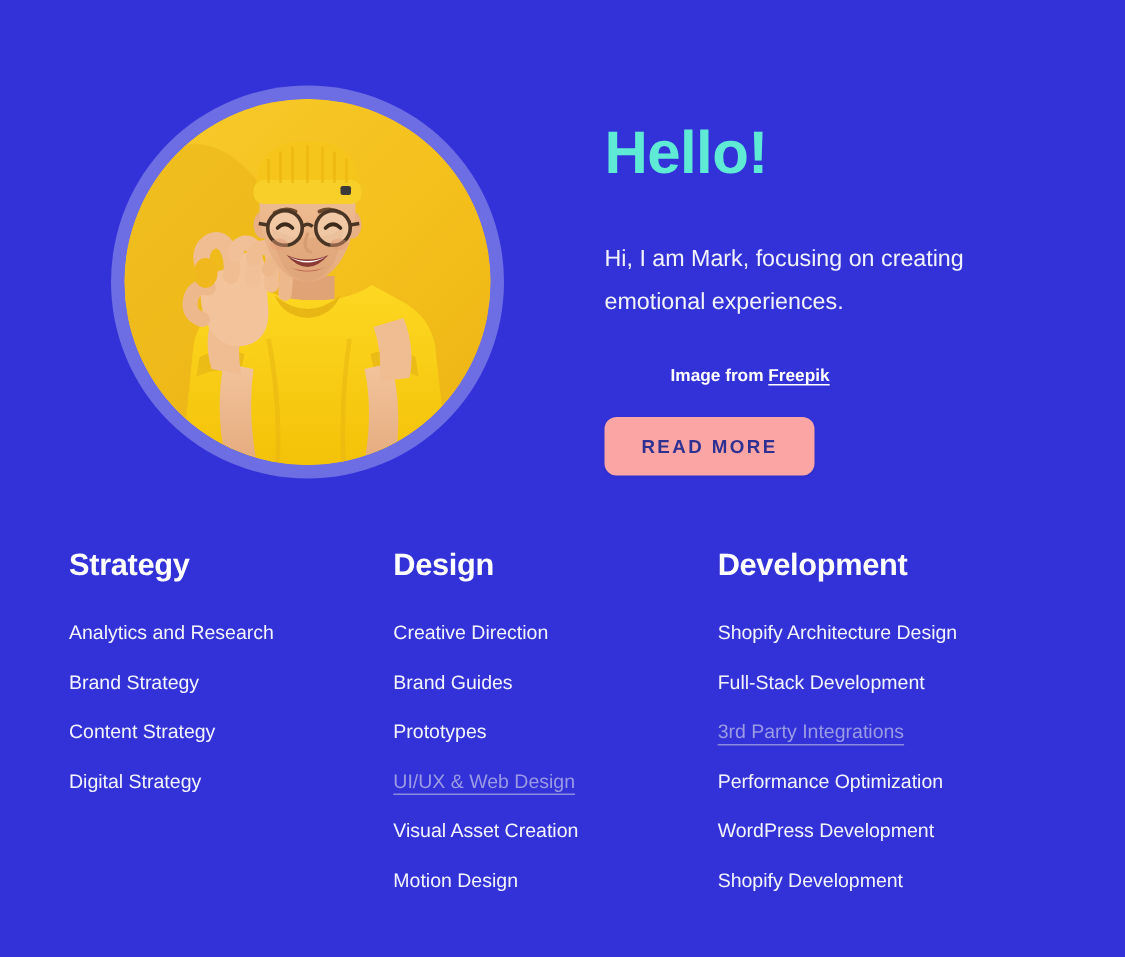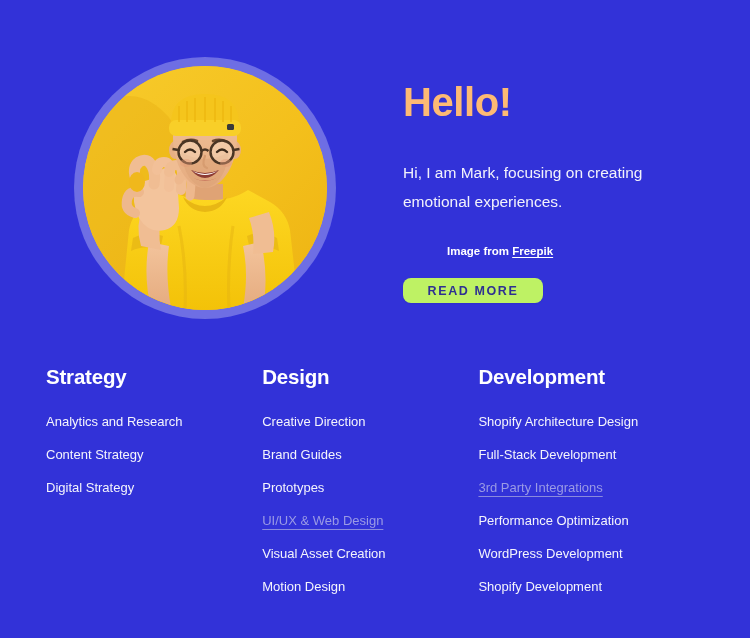--- a/index.html
+++ b/index.html
@@ -69,21 +69,21 @@
     top: 78px;
     width: 320px;
   }
 
   .hero-title {
     margin: 0;
     font-size: 40px;
     line-height: 48px;
     font-weight: 700;
     letter-spacing: -0.4px;
-    color: #fdba74;
+    color: #5eead4;
   }
 
   .hero-sub {
     margin: 32px 0 0 0;
     font-size: 15.5px;
     line-height: 29px;
     font-weight: 400;
     color: #f2f2fb;
     max-width: 262px;
   }
@@ -102,24 +102,24 @@
     text-decoration: underline;
     text-underline-offset: 2px;
   }
 
   .btn-read-more {
     display: inline-flex;
     align-items: center;
     justify-content: center;
     margin-top: 19px;
     width: 140px;
-    height: 25px;
+    height: 39px;
     border: none;
     border-radius: 8px;
-    background: #bef264;
+    background: #fca5a5;
     color: #2e3192;
     font-family: "Liberation Sans", sans-serif;
     font-size: 12.5px;
     font-weight: 700;
     letter-spacing: 1.6px;
     cursor: pointer;
     box-shadow: 0 1px 2px rgba(0,0,0,0.06);
   }
 
   
@@ -311,20 +311,21 @@
     </div>
 
   </section>
 
   <section class="columns">
 
     <div class="col col-0">
       <h2 class="col-title">Strategy</h2>
       <ul class="col-list">
         <li><a class="col-link" href="#">Analytics and Research</a></li>
+        <li><a class="col-link" href="#">Brand Strategy</a></li>
         <li><a class="col-link" href="#">Content Strategy</a></li>
         <li><a class="col-link" href="#">Digital Strategy</a></li>
       </ul>
     </div>
 
     <div class="col col-1">
       <h2 class="col-title">Design</h2>
       <ul class="col-list">
         <li><a class="col-link" href="#">Creative Direction</a></li>
         <li><a class="col-link" href="#">Brand Guides</a></li>

